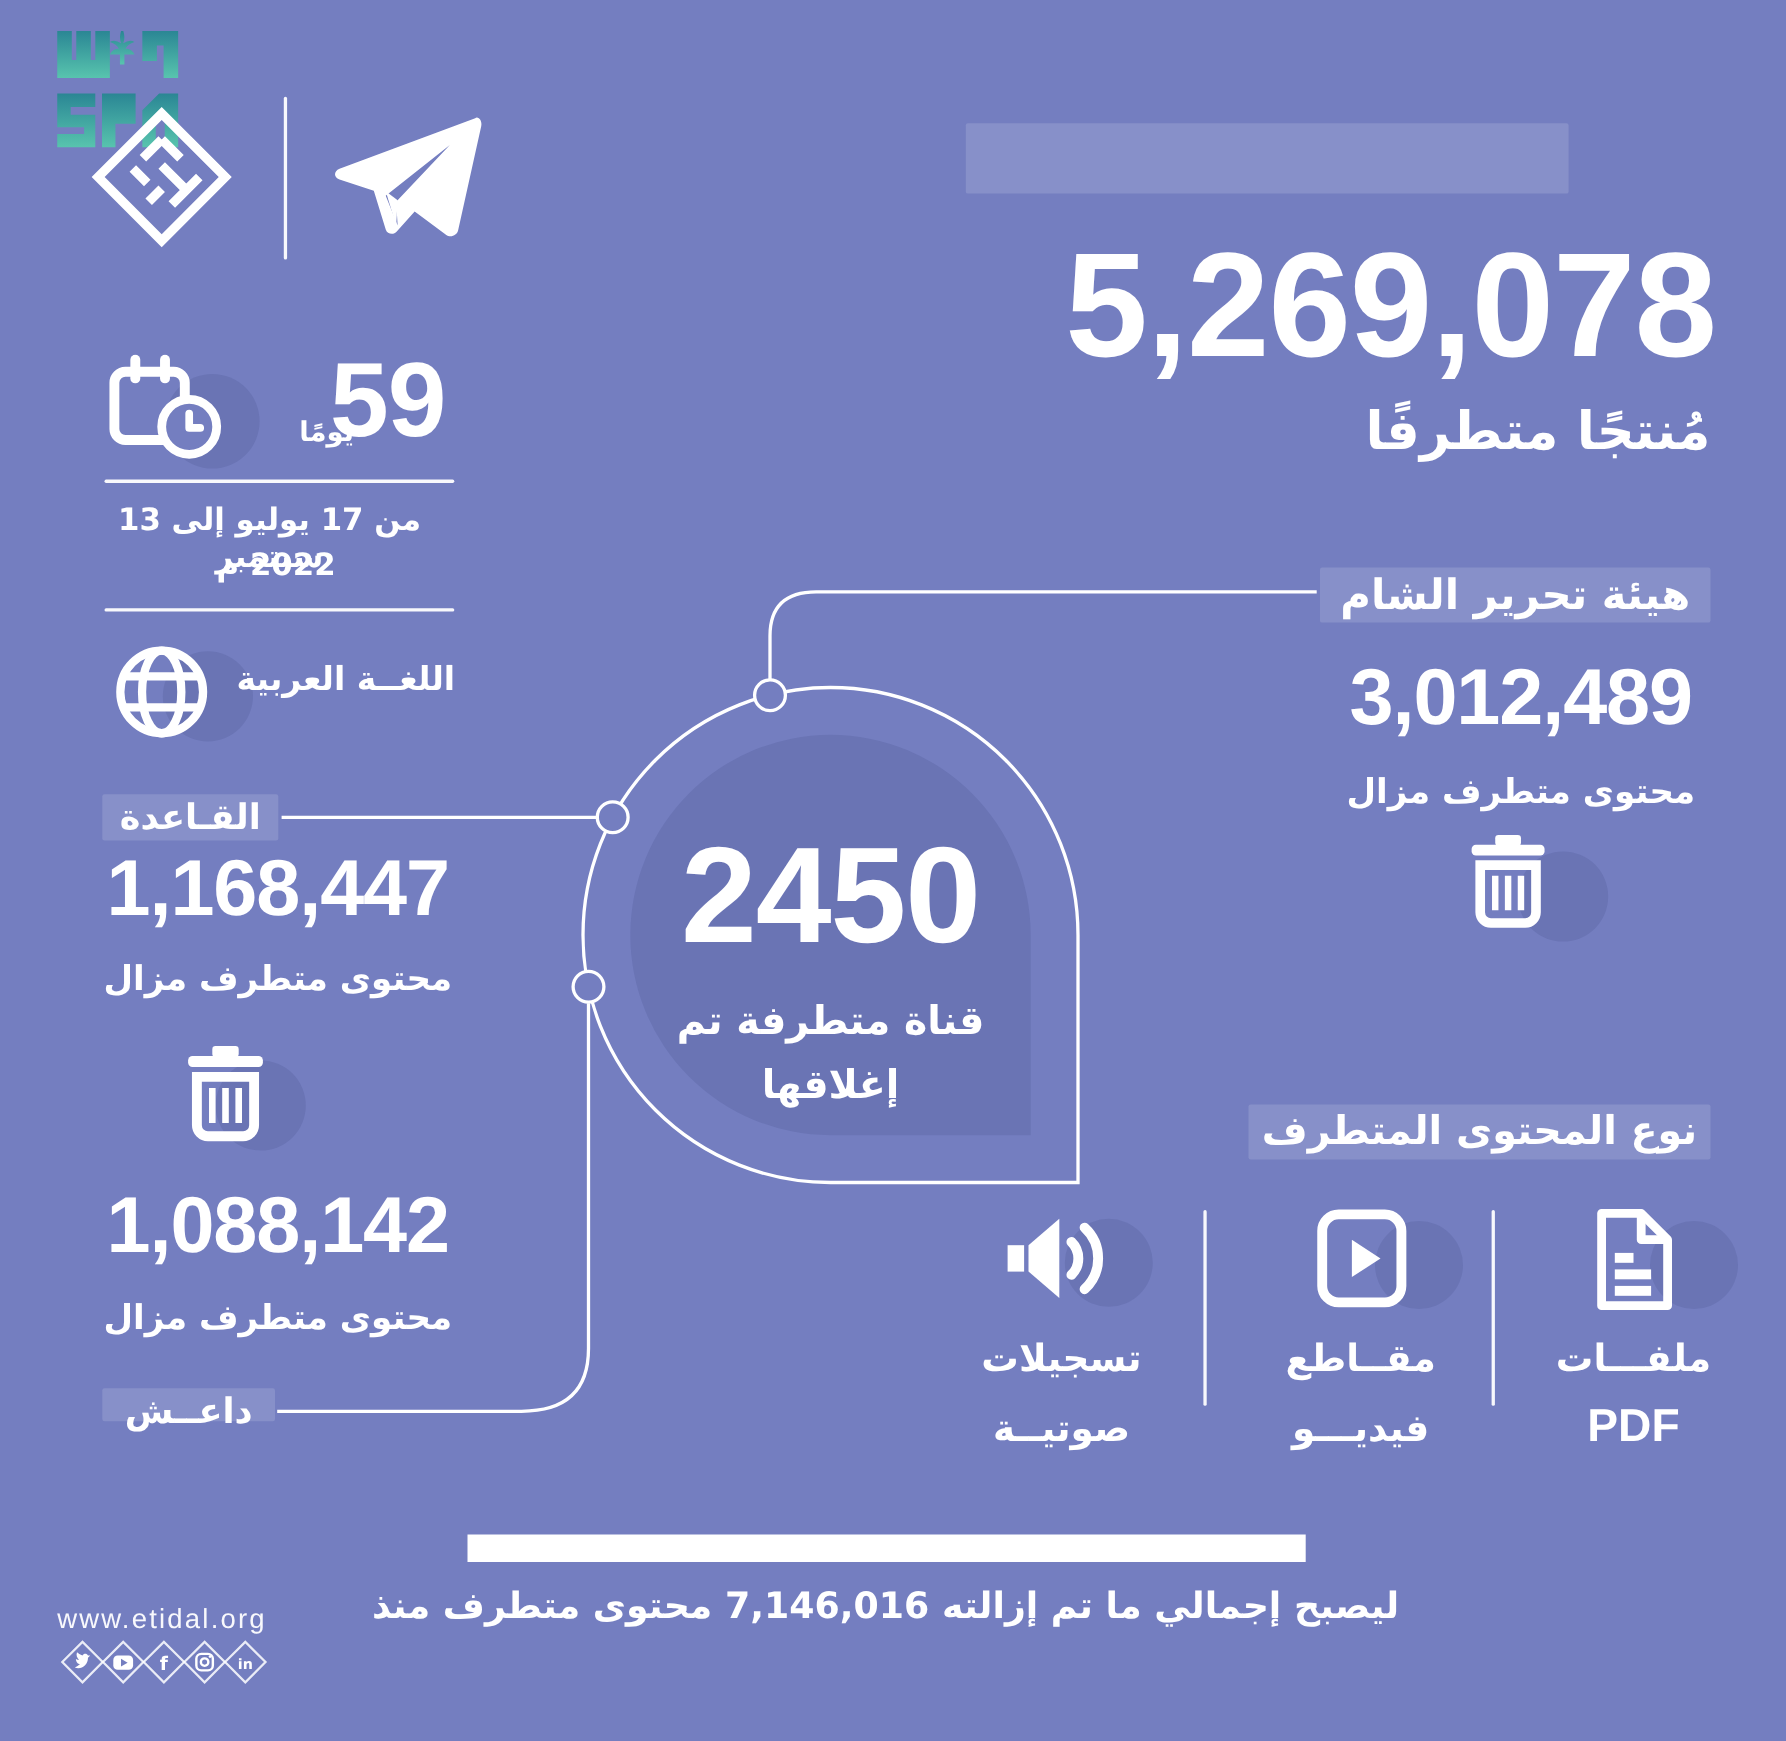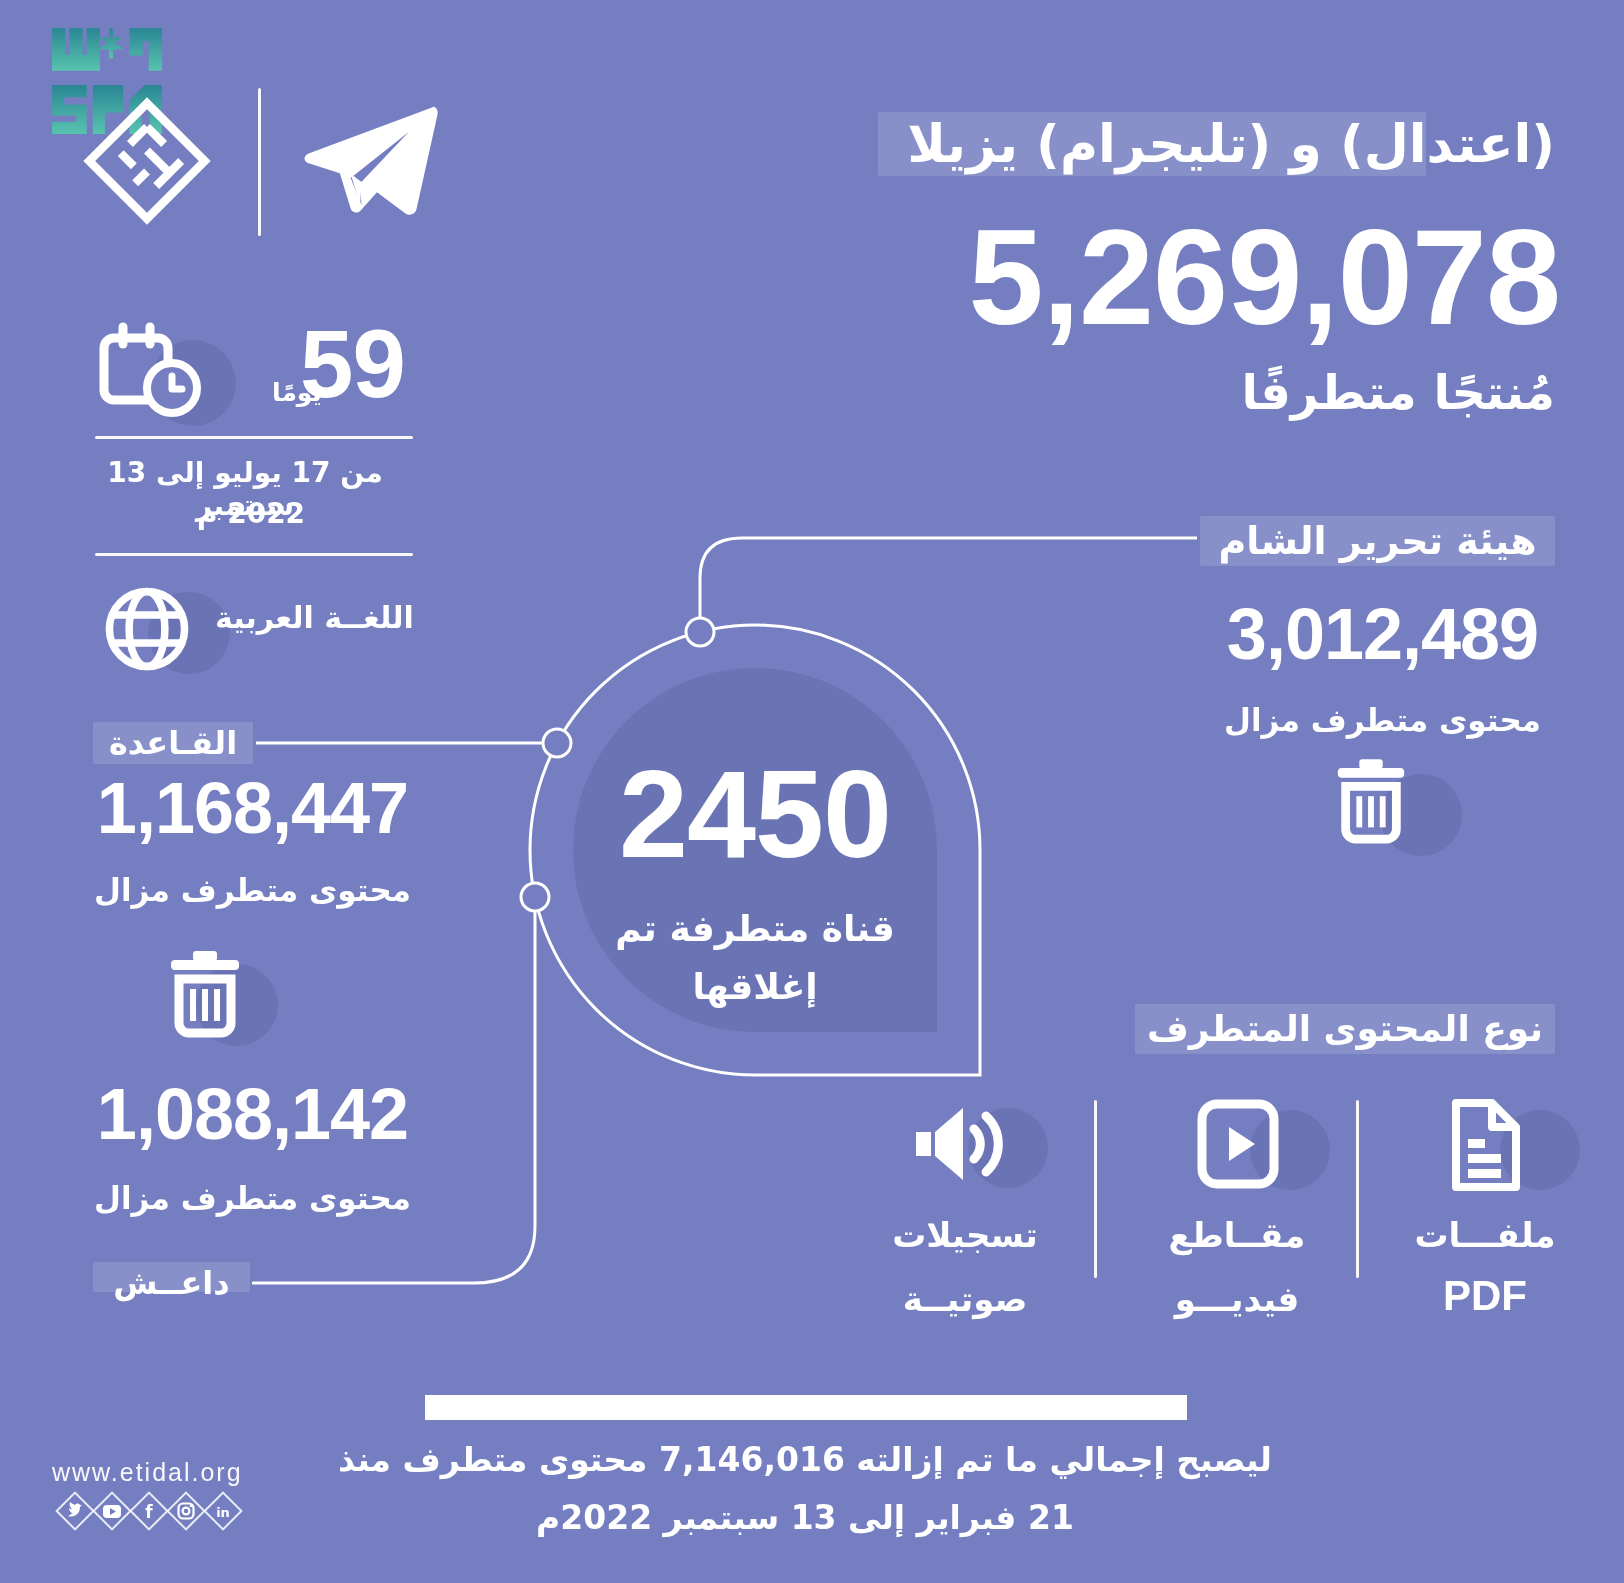--- a/index.html
+++ b/index.html
@@ -72,21 +72,20 @@
 
   <div class="abs wline" style="left:258px;top:88px;width:3px;height:148px;"></div>
 
   <svg class="abs" style="left:300px;top:102px;" width="142" height="122" viewBox="0 0 100 90">
     <path d="M95 4 L4 38 c-4 1.6 -4 5.8 0 7.2 l23 7.4 8 26 c1 3.2 5.2 4 7.4 1.4 l12 -13.4 21 15.6 c3 2.2 7.4 0.6 8.2 -3.2 L99 9.6 c1 -4.2 -2.2 -7.2 -4 -5.6 z" fill="#ffffff"></path>
     <path d="M35 56 L78 22 L42 60 L43 76 z" fill="#747EC0"></path>
     <path d="M35 53 l8 6 l-1 17 z" fill="#ffffff"></path>
   </svg>
 
   <div class="abs hl" style="left:878px;top:112px;width:548px;height:64px;"></div>
-  <div class="abs ar" style="right:69px;top:116px;font-size:52px;line-height:1.1;">(اعتدال) و (تليجرام) يزيلا</div>
   <div class="abs num" style="right:64px;top:210px;font-size:135px;line-height:1;">5,269,078</div>
   <div class="abs ar" style="right:69px;top:364px;font-size:48px;">مُنتجًا متطرفًا</div>
 
   <div class="shadow" style="left:150px;top:340px;width:86px;height:86px;"></div>
   <svg class="abs" style="left:98px;top:322px;" width="104" height="100" viewBox="0 0 104 100">
     <rect x="6" y="16" width="64" height="62" rx="10" fill="none" stroke="#fff" stroke-width="9"></rect>
     <line x1="25" y1="5" x2="25" y2="22" stroke="#fff" stroke-width="9" stroke-linecap="round"></line>
     <line x1="52" y1="5" x2="52" y2="22" stroke="#fff" stroke-width="9" stroke-linecap="round"></line>
     <circle cx="74" cy="66" r="25" fill="#747EC0" stroke="#fff" stroke-width="8"></circle>
     <path d="M74 54 v13 h10" stroke="#fff" stroke-width="7" fill="none" stroke-linecap="round" stroke-linejoin="round"></path>
@@ -184,21 +183,20 @@
     <rect x="2" y="30" width="15" height="24" fill="#fff"></rect>
     <path d="M21 30 L49 6 L49 78 L21 54 z" fill="#fff"></path>
     <path d="M60 27 a21 21 0 0 1 0 30" fill="none" stroke="#fff" stroke-width="9" stroke-linecap="round"></path>
     <path d="M72 14 a38 38 0 0 1 0 56" fill="none" stroke="#fff" stroke-width="9" stroke-linecap="round"></path>
   </svg>
   <div class="abs col-label" style="left:865px;top:1218px;width:200px;">تسجيلات</div>
   <div class="abs col-label" style="left:865px;top:1282px;width:200px;">صوتيــة</div>
 
   <div class="abs" style="left:425px;top:1395px;width:762px;height:25px;background:#fff;"></div>
   <div class="abs ar center" style="left:250px;top:1440px;width:1110px;font-size:33px;">ليصبح إجمالي ما تم إزالته 7,146,016 محتوى متطرف منذ</div>
-  <div class="abs ar center" style="left:250px;top:1498px;width:1110px;font-size:33px;">21 فبراير إلى 13 سبتمبر 2022م</div>
 
   <div class="abs" dir="ltr" style="left:52px;top:1458px;font-family:'Liberation Sans','DejaVu Sans',sans-serif;font-size:25px;letter-spacing:2px;color:rgba(255,255,255,0.95);">www.etidal.org</div>
 
   <div class="abs" dir="ltr" style="left:52px;top:1488px;display:flex;">
     <svg width="46" height="46" viewBox="0 0 46 46" style="margin-right:-9px;">
       <rect x="10" y="10" width="26" height="26" fill="none" stroke="rgba(255,255,255,0.85)" stroke-width="2" transform="rotate(45 23 23)"></rect>
       <path d="M16 28 c6 2 12 -2 12 -9 l2 -2 h-2 c-1 -2 -4 -2 -5 0 c-2 -1 -4 -2 -5 -3 c-1 3 0 5 2 7 c-1 0 -2 0 -3 -1 c0 3 2 5 4 5 c-2 1 -3 2 -5 3 z" fill="#fff"></path>
     </svg>
     <svg width="46" height="46" viewBox="0 0 46 46" style="margin-right:-9px;">
       <rect x="10" y="10" width="26" height="26" fill="none" stroke="rgba(255,255,255,0.85)" stroke-width="2" transform="rotate(45 23 23)"></rect>

